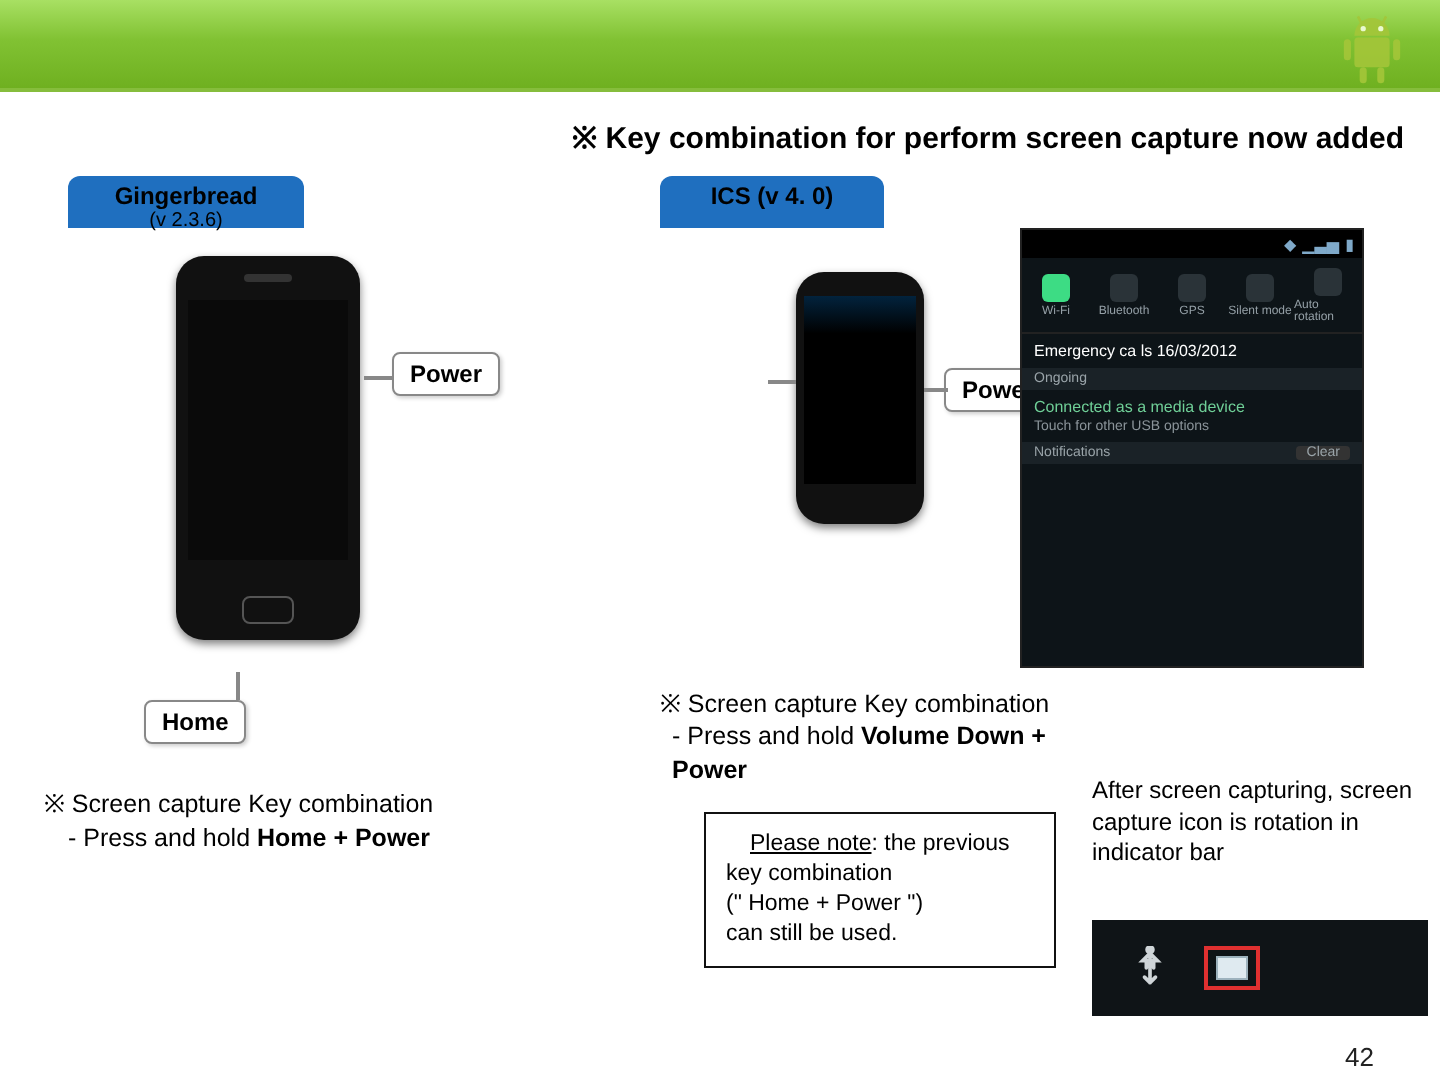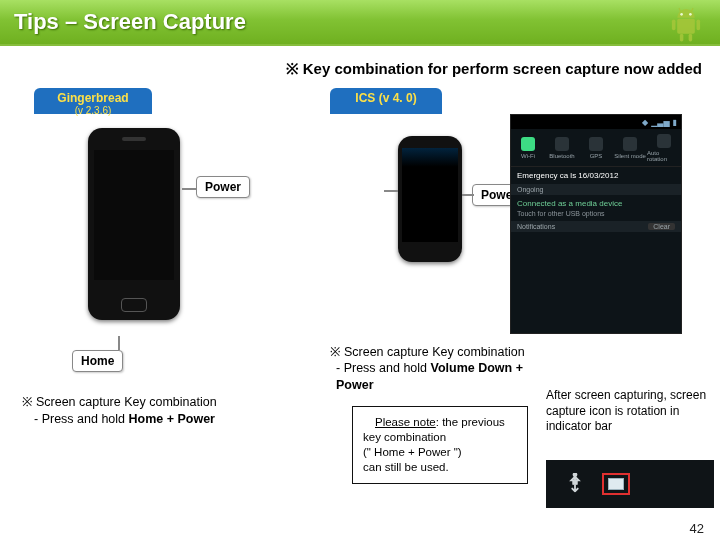--- a/index.html
+++ b/index.html
@@ -19,21 +19,21 @@
     opacity: 0.9;
   }
   .android-mascot svg { width: 100%; height: 100%; }
 
   .intro { font-size: 15px; font-weight: bold; padding: 12px 18px 8px; text-align: right; }
 
   .stage { position: relative; width: 100%; height: calc(540px - 46px - 38px); }
 
   
   .tab {
-    position: absolute; height: 26px; padding: 4px 16px; color: #fde047;
+    position: absolute; height: 26px; padding: 4px 16px; color: #000000;
     background: #1f6fbf; border-radius: 6px 6px 0 0; font-size: 12px; font-weight: bold;
     text-align: center; line-height: 1.1;
   }
   .tab-gb { left: 34px; top: 2px; width: 118px; }
   .tab-gb .sub { font-size: 10px; font-weight: normal; display:block; }
   .tab-ics { left: 330px; top: 2px; width: 112px; }
 
   
   .bubble {
     position: absolute; background:#fff; border:1px solid #888; border-radius:4px;
@@ -91,36 +91,35 @@
 
   .after-txt { position:absolute; left:546px; top:302px; width:168px; font-size:12px; line-height:1.3;}
 
   .indicator {
     position:absolute; left:546px; top:374px; width:168px; height:48px; background:#0f1417; display:flex; align-items:center; gap:16px; padding:0 18px;
   }
   .indicator .ico { width:22px; height:22px; color:#cfd5d8; display:flex; align-items:center; justify-content:center; }
   .indicator .capture { width:28px; height:22px; border:2px solid #e03030; display:flex; align-items:center; justify-content:center; }
   .indicator .capture .inner { width:16px; height:12px; background:#dfeaf0; border:1px solid #9db2bd; }
 
-  .pagenum { position:absolute; right:16px; bottom:6px; font-size:13px; color:#222; }
+  .pagenum { position:absolute; right:33px; bottom:6px; font-size:13px; color:#222; }
 
   
   .c-gb-power { left:182px; top:102px; width:14px; height:2px; }
   .c-gb-home  { left:118px; top:250px; width:2px; height:14px; }
   .c-ics-vd   { left:384px; top:104px; width:14px; height:2px; }
   .c-ics-pw   { left:462px; top:108px; width:12px; height:2px; }
 
   
   .ic-svg { width:100%; height:100%; }
 </style>
 </head>
 <body>
 
 <div class="titlebar">
-  <h1>Tips – Screen Capture</h1>
   <span class="android-mascot">
     <svg viewBox="0 0 100 100">
         <g fill="#a4c639">
       <rect x="30" y="38" width="40" height="34" rx="4"></rect>
       <path d="M30 36a20 20 0 0 1 40 0z"></path>
       <rect x="18" y="40" width="8" height="24" rx="4"></rect>
       <rect x="74" y="40" width="8" height="24" rx="4"></rect>
       <rect x="36" y="72" width="8" height="18" rx="4"></rect>
       <rect x="56" y="72" width="8" height="18" rx="4"></rect>
       <circle cx="40" cy="28" r="3" fill="#f4ffe0"></circle>

